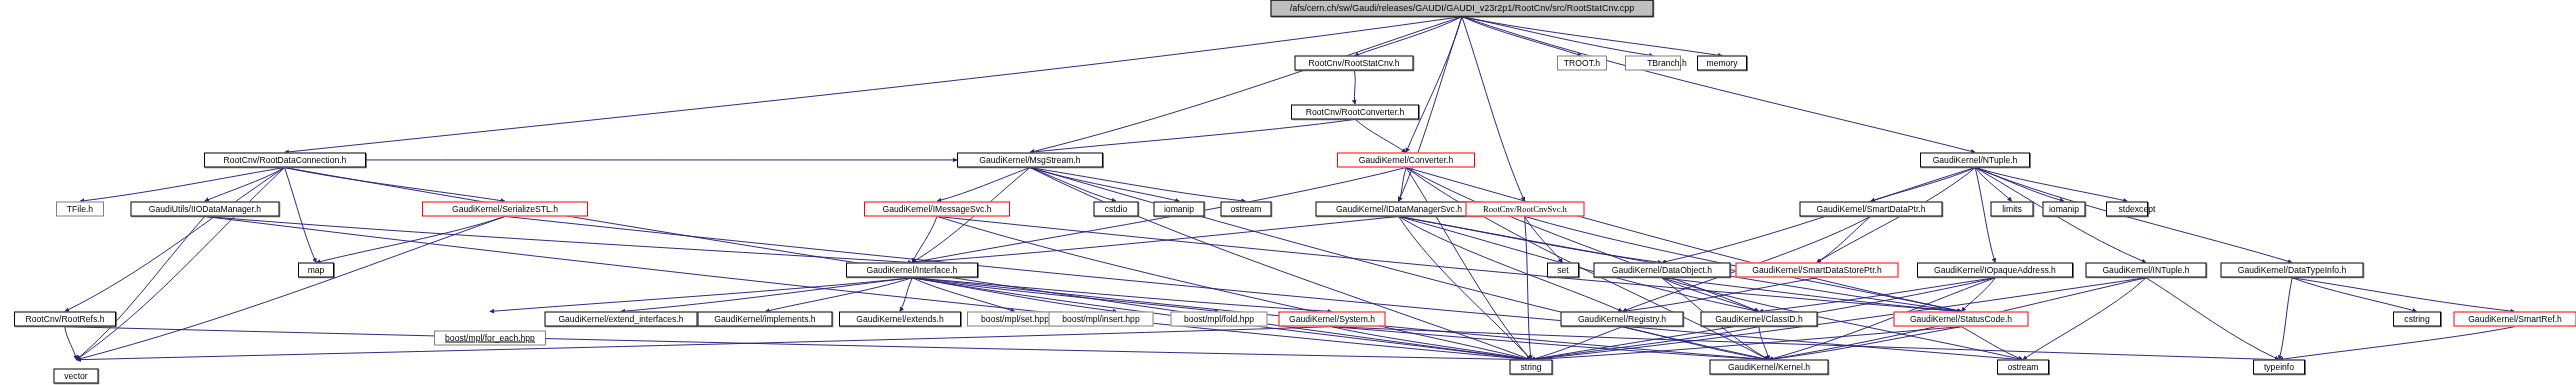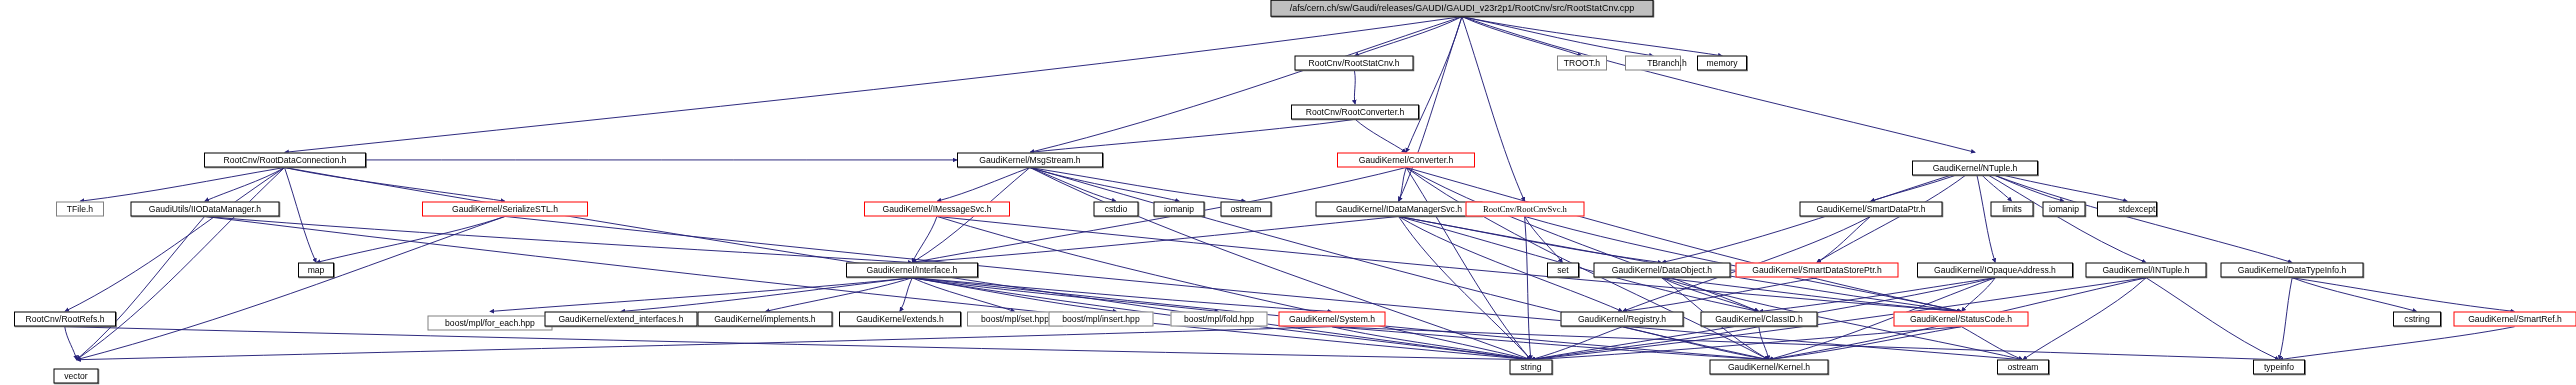--- a/index.html
+++ b/index.html
@@ -172,45 +172,45 @@
   </svg>
   <div id="nodes">
       <div class="node root" style="left: 1462px; top: 8.3px; width: 383px; height: 16.5px;">/afs/cern.ch/sw/Gaudi/releases/GAUDI/GAUDI_v23r2p1/RootCnv/src/RootStatCnv.cpp</div>
       <div class="node thick" style="left: 1354px; top: 63px; width: 119px;">RootCnv/RootStatCnv.h</div>
       <div class="node" style="left: 1582px; top: 63px; width: 50px;">TROOT.h</div>
       <div class="node" style="left: 1653px; top: 63px; width: 56px; padding-left: 32px;">TBranch.h</div>
       <div class="node thick" style="left: 1722px; top: 63px; width: 50px;">memory</div>
       <div class="node thick" style="left: 1355px; top: 112px; width: 128px;">RootCnv/RootConverter.h</div>
       <div class="node thick" style="left: 1030px; top: 160px; width: 146px;">GaudiKernel/MsgStream.h</div>
       <div class="node red" style="left: 1406px; top: 160px; width: 138px;">GaudiKernel/Converter.h</div>
-      <div class="node thick" style="left: 1975px; top: 168px; width: 126px; text-align: right;">GaudiKernel/NTuple.h</div>
+      <div class="node thick" style="left: 1975px; top: 160px; width: 110px; text-align: right;">GaudiKernel/NTuple.h</div>
       <div class="node thick" style="left: 285px; top: 160px; width: 162px;">RootCnv/RootDataConnection.h</div>
       <div class="node" style="left: 80px; top: 209px; width: 48px;">TFile.h</div>
       <div class="node thick" style="left: 205px; top: 209px; width: 149px;">GaudiUtils/IIODataManager.h</div>
       <div class="node red" style="left: 505px; top: 209px; width: 166px;">GaudiKernel/SerializeSTL.h</div>
       <div class="node red" style="left: 937px; top: 209px; width: 146px;">GaudiKernel/IMessageSvc.h</div>
       <div class="node thick" style="left: 1116px; top: 209px; width: 45px;">cstdio</div>
       <div class="node thick" style="left: 1179px; top: 209px; width: 51px;">iomanip</div>
       <div class="node thick" style="left: 1246px; top: 209px; width: 51px;">ostream</div>
       <div class="node thick" style="left: 1399px; top: 209px; width: 167px;">GaudiKernel/IDataManagerSvc.h</div>
       <div class="node red" style="left: 1525px; top: 209px; width: 119px; font-family: Liberation Serif, serif;">RootCnv/RootCnvSvc.h</div>
       <div class="node thick" style="left: 1871px; top: 209px; width: 143px;">GaudiKernel/SmartDataPtr.h</div>
       <div class="node thick" style="left: 2012px; top: 209px; width: 43px;">limits</div>
       <div class="node thick" style="left: 2064px; top: 209px; width: 43px;">iomanip</div>
-      <div class="node thick" style="left: 2127px; top: 209px; width: 60px; padding-left: 24px;">stdexcept</div>
+      <div class="node thick" style="left: 2127px; top: 209px; width: 42px; padding-left: 24px;">stdexcept</div>
       <div class="node thick" style="left: 316px; top: 270px; width: 36px;">map</div>
       <div class="node thick" style="left: 912px; top: 270px; width: 132px;">GaudiKernel/Interface.h</div>
       <div class="node thick" style="left: 1563px; top: 270px; width: 32px;">set</div>
       <div class="node thick" style="left: 1662px; top: 270px; width: 137px;">GaudiKernel/DataObject.h</div>
       <div class="node red" style="left: 1817px; top: 270px; width: 163px;">GaudiKernel/SmartDataStorePtr.h</div>
       <div class="node thick" style="left: 1995px; top: 270px; width: 156px;">GaudiKernel/IOpaqueAddress.h</div>
       <div class="node thick" style="left: 2146px; top: 270px; width: 121px;">GaudiKernel/INTuple.h</div>
       <div class="node thick" style="left: 2292px; top: 270px; width: 143px;">GaudiKernel/DataTypeInfo.h</div>
       <div class="node thick" style="left: 65px; top: 319px; width: 102px;">RootCnv/RootRefs.h</div>
-      <div class="node" style="left: 490px; top: 323px; width: 125px;">boost/mpl/for_each.hpp</div>
+      <div class="node" style="left: 490px; top: 338px; width: 112px; text-decoration: underline;">boost/mpl/for_each.hpp</div>
       <div class="node thick" style="left: 621px; top: 319px; width: 153px;">GaudiKernel/extend_interfaces.h</div>
       <div class="node thick" style="left: 765px; top: 319px; width: 135px;">GaudiKernel/implements.h</div>
       <div class="node thick" style="left: 900px; top: 319px; width: 122px;">GaudiKernel/extends.h</div>
       <div class="node" style="left: 1015px; top: 319px; width: 96px;">boost/mpl/set.hpp</div>
       <div class="node" style="left: 1101px; top: 319px; width: 105px;">boost/mpl/insert.hpp</div>
       <div class="node" style="left: 1219px; top: 319px; width: 97px;">boost/mpl/fold.hpp</div>
       <div class="node red" style="left: 1332px; top: 319px; width: 107px;">GaudiKernel/System.h</div>
       <div class="node thick" style="left: 1622px; top: 319px; width: 123px;">GaudiKernel/Registry.h</div>
       <div class="node thick" style="left: 1759px; top: 319px; width: 117px;">GaudiKernel/ClassID.h</div>
       <div class="node red" style="left: 1961px; top: 319px; width: 135px;">GaudiKernel/StatusCode.h</div>

